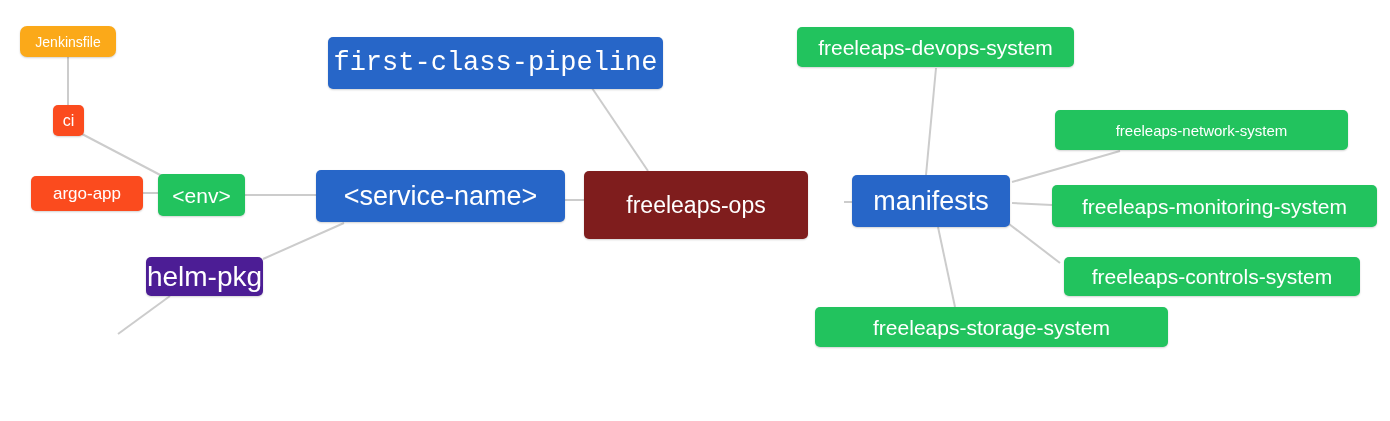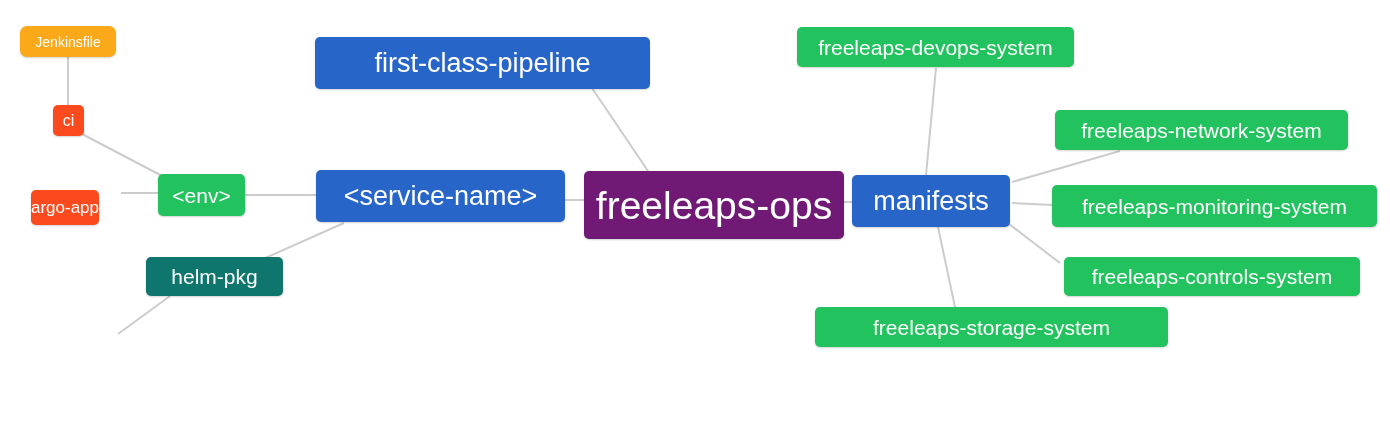--- a/index.html
+++ b/index.html
@@ -58,25 +58,25 @@
       <line x1="844" y1="202" x2="852" y2="202"></line>
       <line x1="936" y1="68" x2="926" y2="175"></line>
       <line x1="1012" y1="182" x2="1120" y2="151"></line>
       <line x1="1012" y1="203" x2="1052" y2="205"></line>
       <line x1="1009" y1="224" x2="1060" y2="263"></line>
       <line x1="938" y1="227" x2="955" y2="307"></line>
     </svg>
 
 <div class="node" style="left: 20px; top: 26px; width: 96px; height: 31px; font-size: 14px; background: rgb(251, 169, 25); border-radius: 7px;">Jenkinsfile</div>
     <div class="node" style="left: 53px; top: 105px; width: 31px; height: 31px; font-size: 16px; background: rgb(251, 75, 30);">ci</div>
-    <div class="node" style="left: 31px; top: 176px; width: 68px; height: 35px; font-size: 17px; background: rgb(251, 75, 30); margin-top: 14px;">argo-app</div>
+    <div class="node" style="left: 31px; top: 176px; width: 112px; height: 35px; font-size: 17px; background: rgb(251, 75, 30);">argo-app</div>
     <div class="node" style="left: 158px; top: 174px; width: 87px; height: 42px; font-size: 21px; background: rgb(34, 195, 94);">&lt;env&gt;</div>
-    <div class="node" style="left: 146px; top: 257px; width: 137px; height: 39px; font-size: 21px; background: #0f766e;">helm-pkg</div>
-    <div class="node" style="left: 315px; top: 37px; width: 335px; height: 52px; font-size: 27px; background: rgb(39, 102, 200);">first-class-pipeline</div>
+    <div class="node" style="left: 146px; top: 257px; width: 117px; height: 39px; font-size: 28px; background: #4c1d95;">helm-pkg</div>
+    <div class="node" style="left: 328px; top: 37px; width: 335px; height: 52px; font-size: 27px; background: rgb(39, 102, 200); font-family: Liberation Mono, monospace;">first-class-pipeline</div>
     <div class="node" style="left: 316px; top: 170px; width: 249px; height: 52px; font-size: 27px; background: rgb(39, 102, 200);">&lt;service-name&gt;</div>
-    <div class="node" style="left: 584px; top: 171px; width: 260px; height: 68px; font-size: 39px; background: #701a75;">freeleaps-ops</div>
+    <div class="node" style="left: 584px; top: 171px; width: 224px; height: 68px; font-size: 23px; background: #7f1d1d;">freeleaps-ops</div>
     <div class="node" style="left: 797px; top: 27px; width: 277px; height: 40px; font-size: 21px; background: rgb(34, 195, 94);">freeleaps-devops-system</div>
     <div class="node" style="left: 852px; top: 175px; width: 158px; height: 52px; font-size: 27px; background: rgb(39, 102, 200);">manifests</div>
-    <div class="node" style="left: 1055px; top: 110px; width: 293px; height: 40px; font-size: 21px; background: rgb(34, 195, 94);">freeleaps-network-system</div>
+    <div class="node" style="left: 1055px; top: 110px; width: 293px; height: 40px; font-size: 15px; background: rgb(34, 195, 94);">freeleaps-network-system</div>
     <div class="node" style="left: 1052px; top: 185px; width: 325px; height: 42px; font-size: 21px; background: rgb(34, 195, 94);">freeleaps-monitoring-system</div>
     <div class="node" style="left: 1064px; top: 257px; width: 296px; height: 39px; font-size: 21px; background: rgb(34, 195, 94);">freeleaps-controls-system</div>
     <div class="node" style="left: 815px; top: 307px; width: 353px; height: 40px; font-size: 21px; background: rgb(34, 195, 94);">freeleaps-storage-system</div>
   </div>
 
 </body></html>

